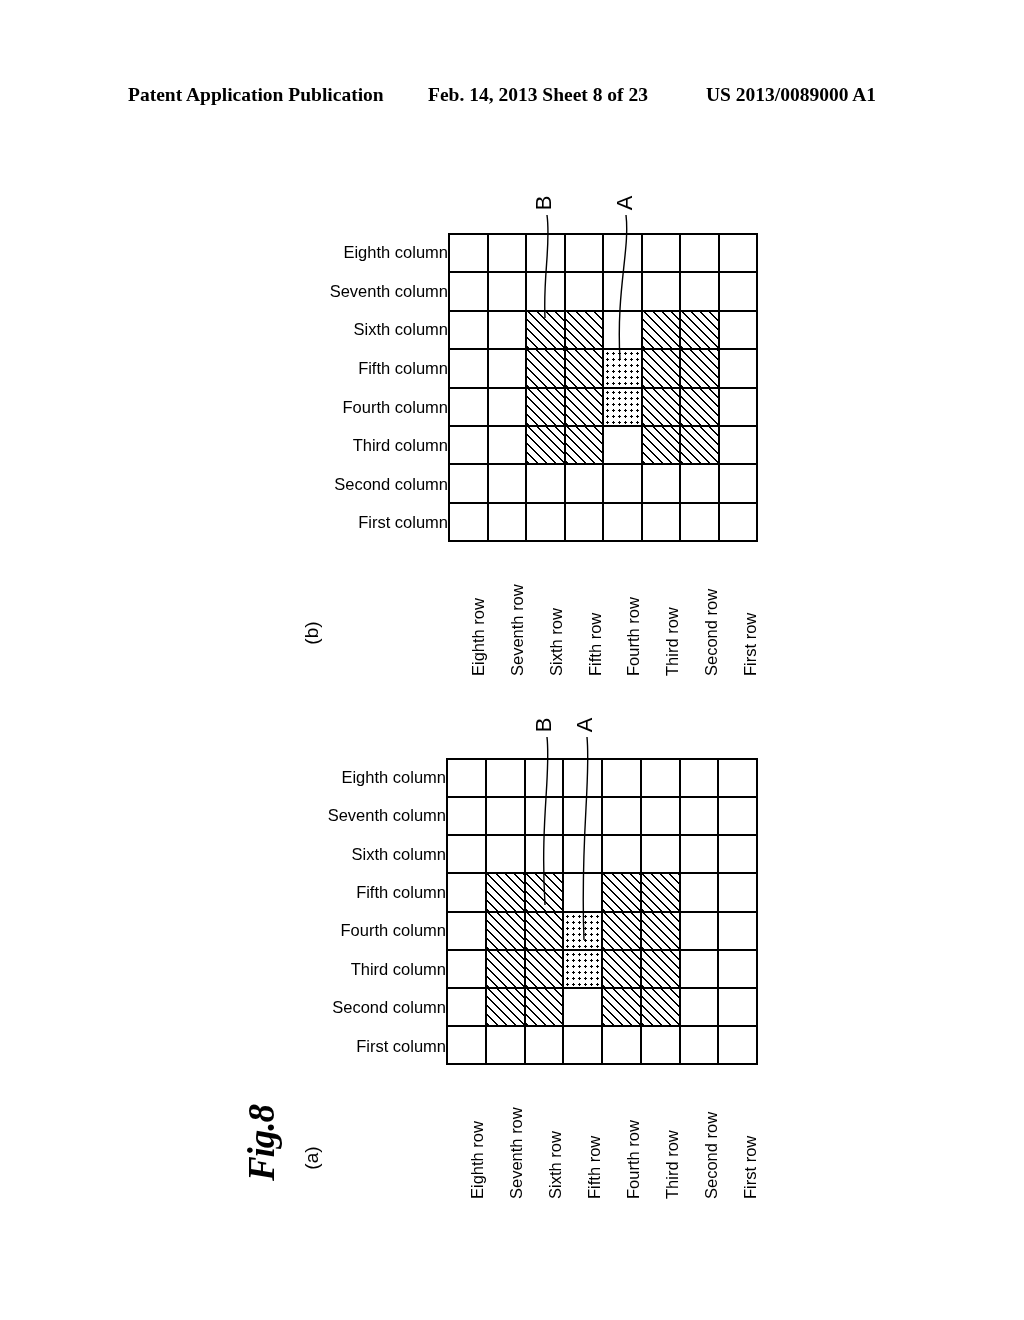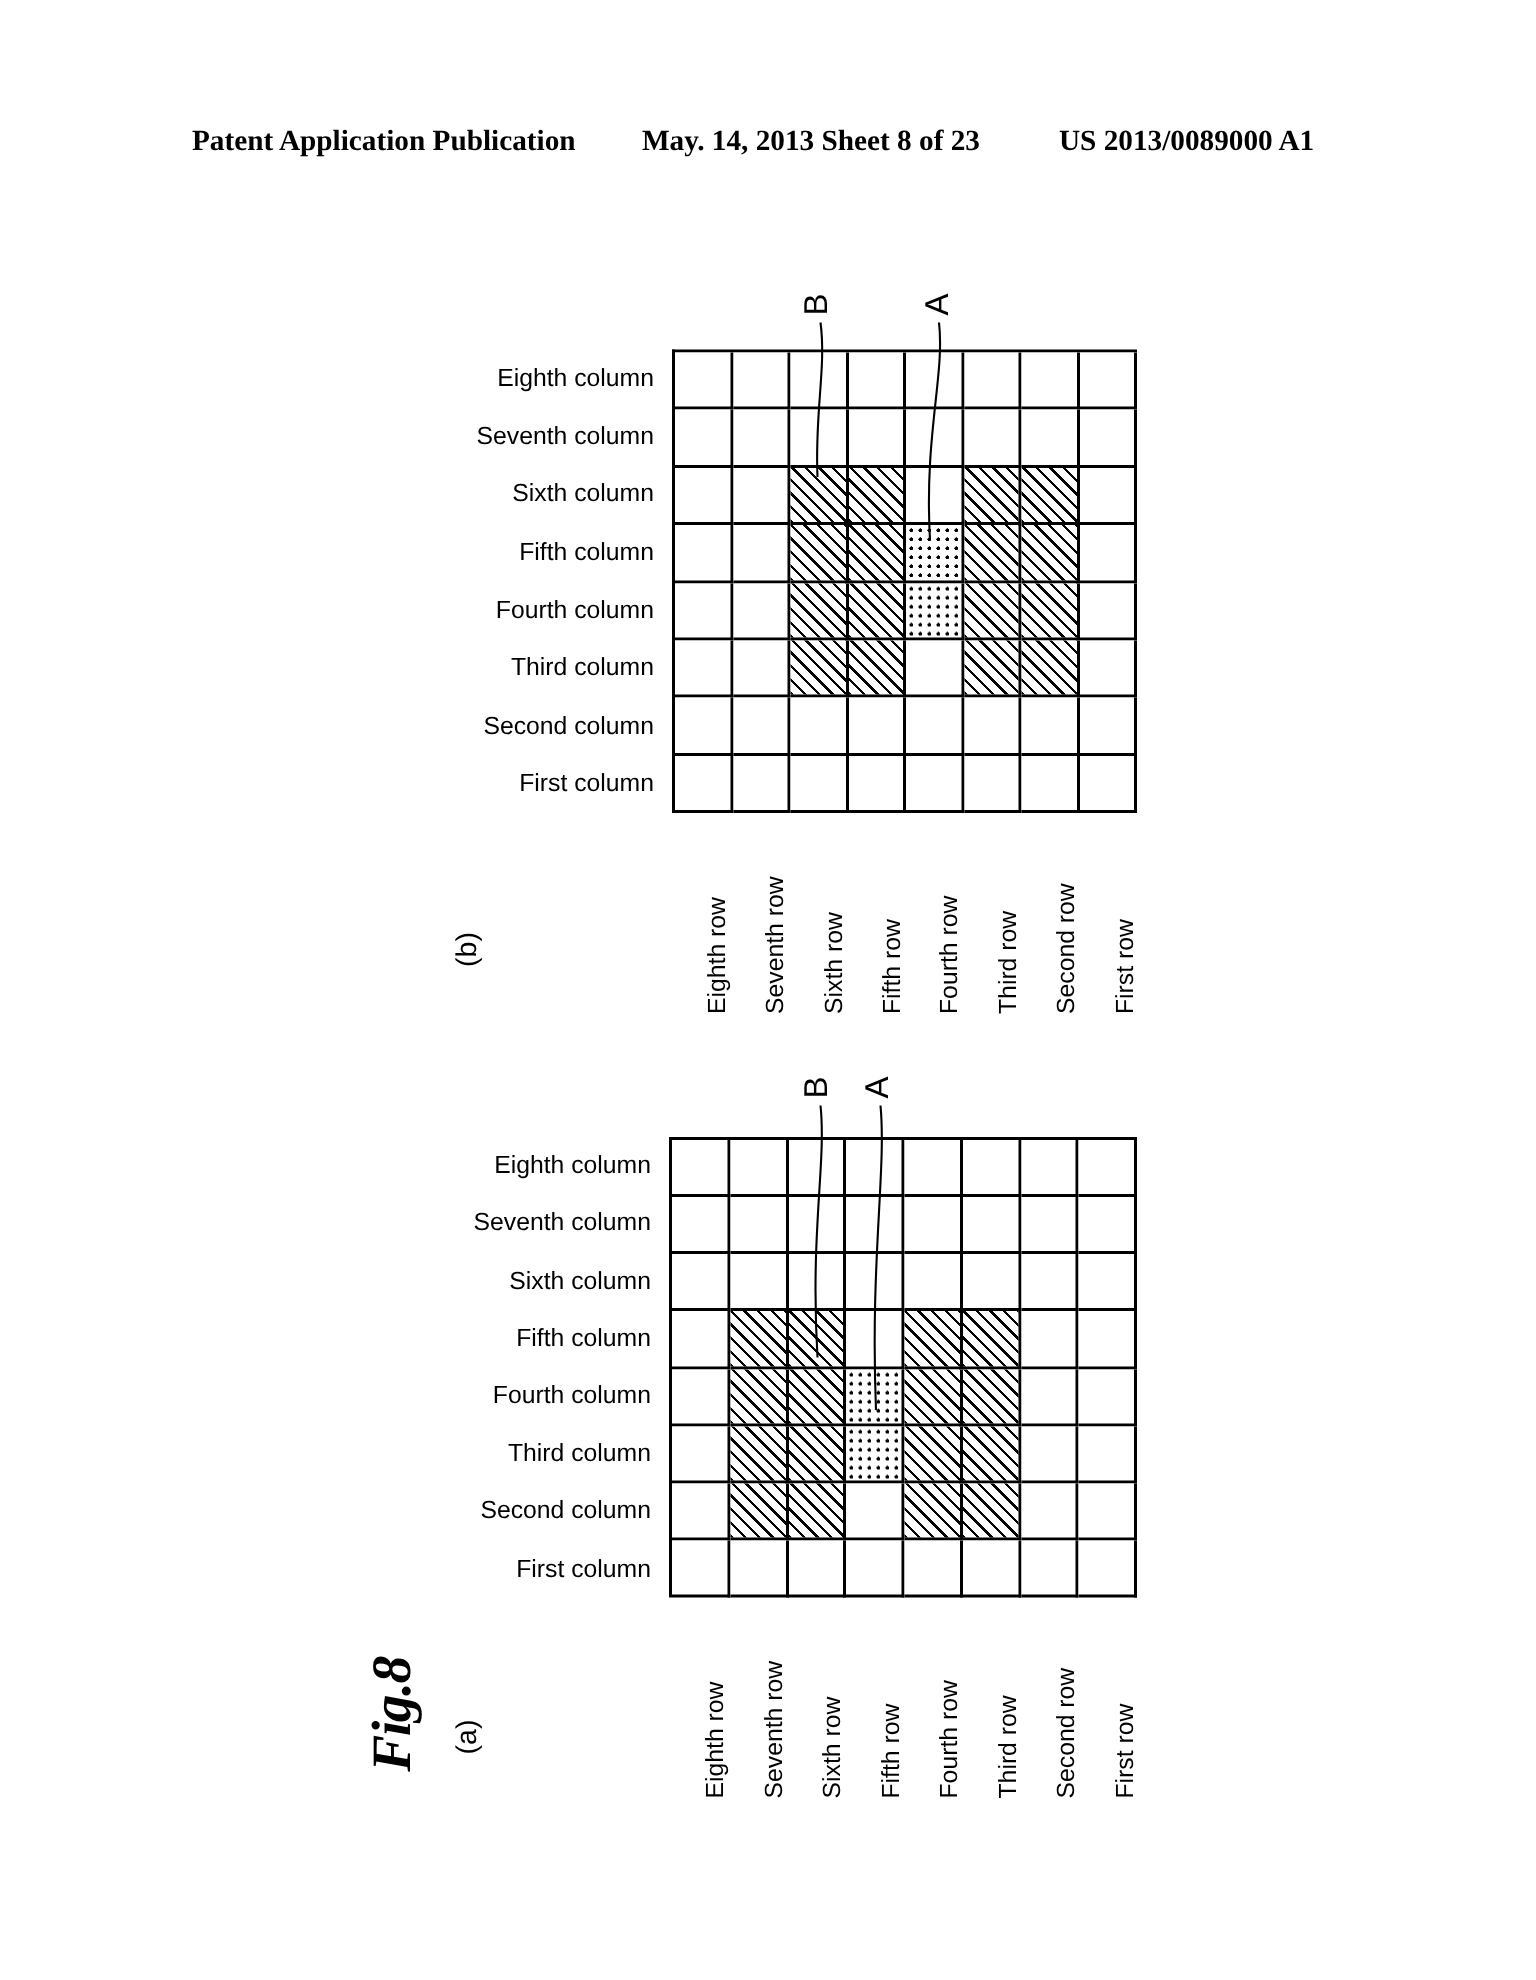--- a/index.html
+++ b/index.html
@@ -70,21 +70,20 @@
   
   .panel { position: absolute; }
 
   
   .col-labels {
     position: absolute;
     right: 100%;
     top: 0;
     width: 160px;
     height: 100%;
-    padding-right: 12px;
     box-sizing: border-box;
     display: flex;
     flex-direction: column;
   }
   .col-label {
     flex: 1 1 0;
     display: flex;
     align-items: center;
     justify-content: flex-end;
     font-size: 16.5px;
@@ -177,21 +176,21 @@
     position: absolute;
     overflow: visible;
     pointer-events: none;
   }
 </style>
 </head>
 <body>
 
 <div class="page-header">
   <span class="hdr-left">Patent Application Publication</span>
-  <span class="hdr-mid">May. 14, 2013  Sheet 8 of 23</span>
+  <span class="hdr-mid">Feb. 14, 2013  Sheet 8 of 23</span>
   <span class="hdr-right">US 2013/0089000 A1</span>
 </div>
 
 <div class="fig-title">Fig.8</div>
 
 <div class="panel" id="panel-b" style="left:448px; top:233px; width:310px; height:309px;">
 
   <div class="col-labels">
     <div class="col-label">Eighth column</div>
     <div class="col-label">Seventh column</div>

